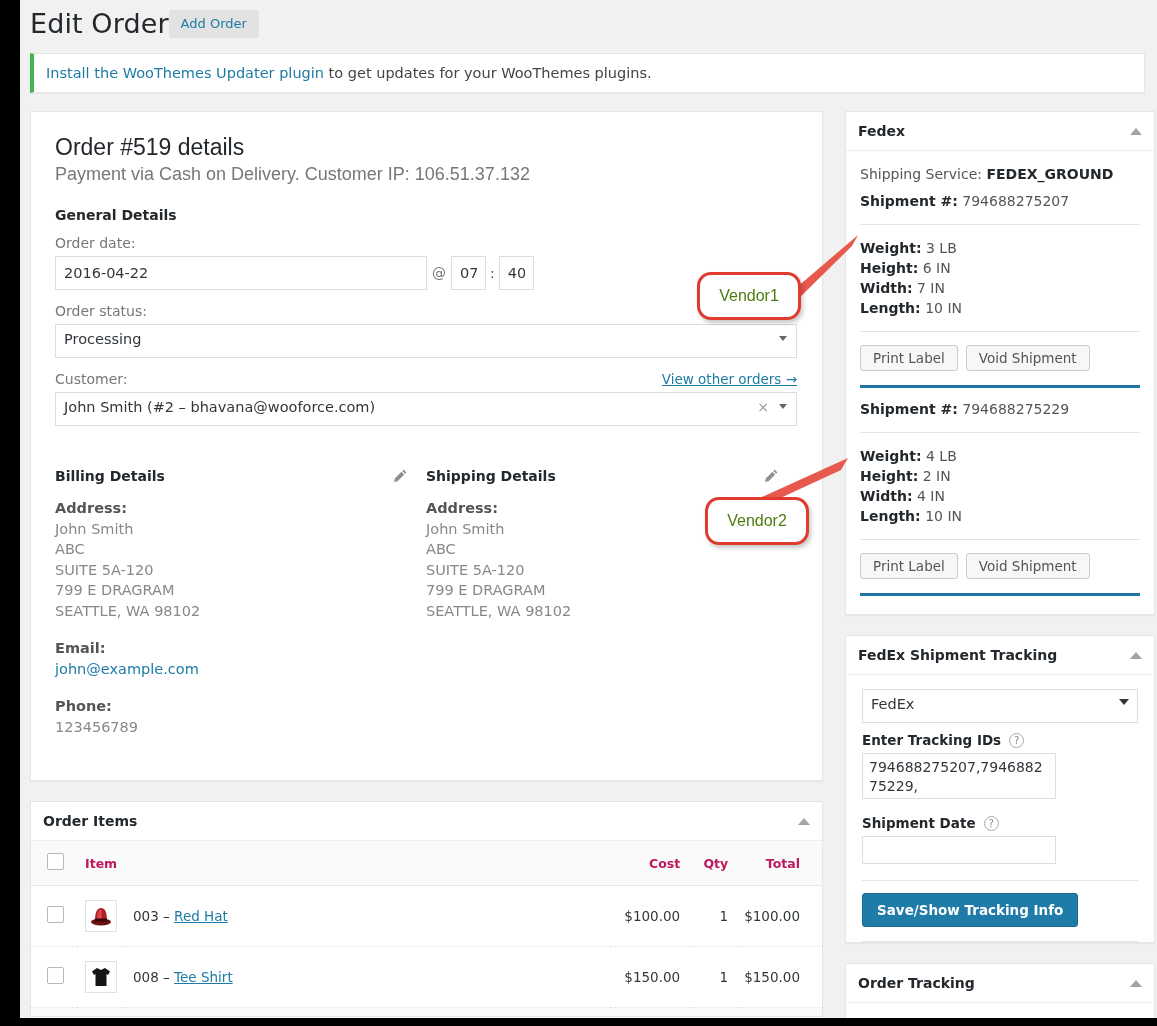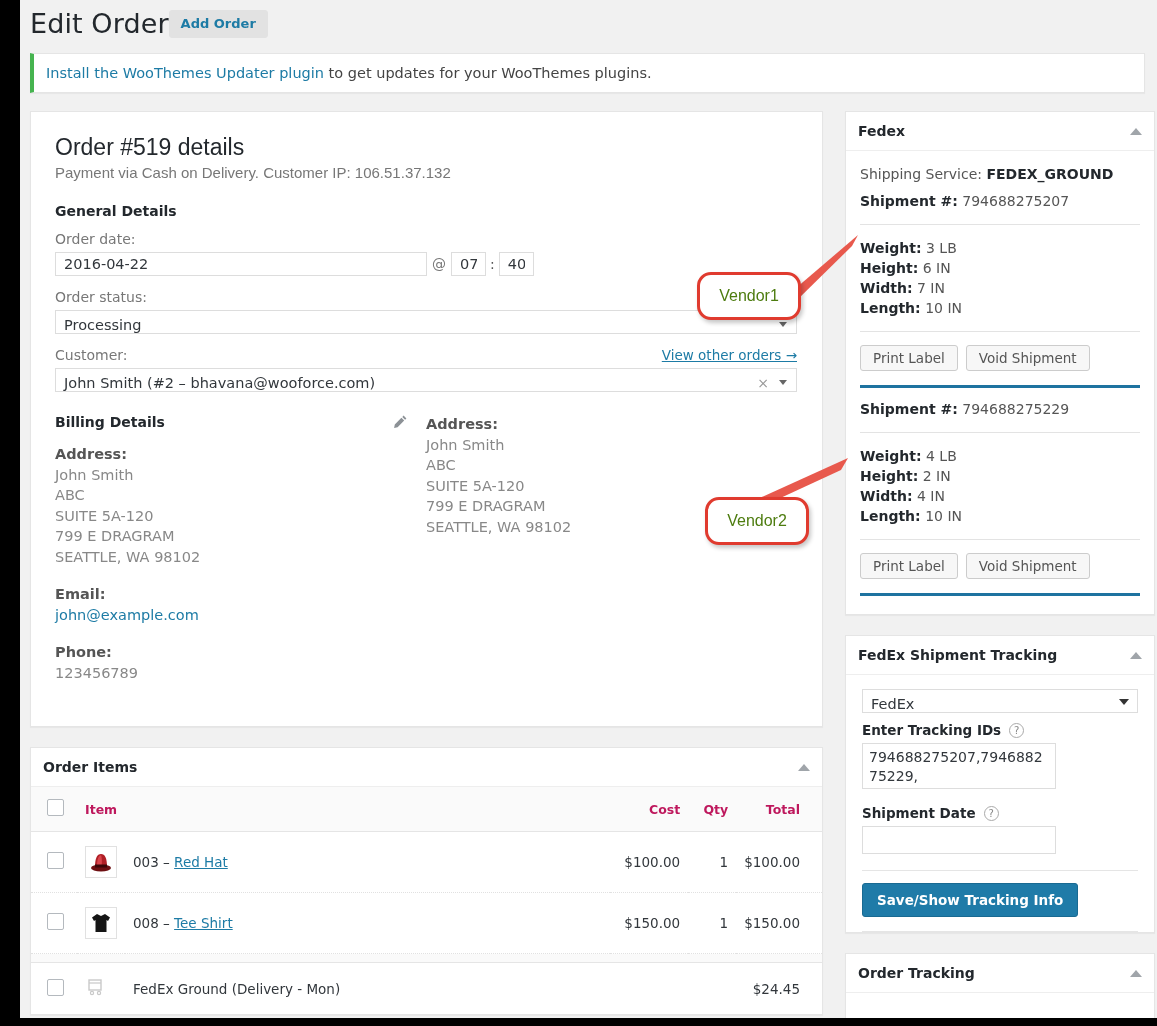--- a/index.html
+++ b/index.html
@@ -28,21 +28,21 @@
     font-weight: 400;
     color: #23282d;
     line-height: 1.2;
     letter-spacing: .1px;
   }
   .add-order-btn {
     display: inline-block;
     background: #e2e2e2;
     color: #1d7ba5;
     font-size: 13px;
-    font-weight: bold;
+    font-weight: normal;
     padding: 5px 11px 6px;
     border-radius: 3px;
     text-decoration: none;
     border: 1px solid #e2e2e2;
     cursor: pointer;
   }
   
   .notice {
     margin: 7px 12px 0 10px;
     background: #fff;
@@ -93,38 +93,38 @@
   .order-data { padding: 22px 24px 26px; }
   .order-data h2.ord-title {
     margin: 0 0 3px;
     font-size: 23px;
     font-weight: 400;
     color: #23282d;
     font-family: "Liberation Sans", sans-serif;
   }
   .ord-sub {
     margin: 0 0 22px;
-    font-size: 15px;
+    font-size: 18px;
     color: #777;
     font-family: "Liberation Sans", sans-serif;
   }
   .sect-title {
     font-size: 14px; font-weight: bold; color: #23282d;
     margin: 0 0 12px;
   }
   .fld-label { font-size: 14px; color: #777; margin-bottom: 5px; display:block; }
   .row-inline { display: flex; align-items: center; gap: 0; }
   input.txt, .fake-input {
     font-family: "DejaVu Sans", sans-serif;
     font-size: 14.5px;
     color: #32373c;
     border: 1px solid #ddd;
     background: #fff;
     padding: 6px 8px;
-    height: 24px;
+    height: 34px;
     line-height: 17px;
     outline: none;
   }
   .date-input { width: 372px; }
   .at-sign { color: #777; font-size: 14px; margin: 0 5px; }
   .hr-input { width: 35px; text-align: left; }
   .colon { color: #555; font-size: 14px; margin: 0 4px; }
   .mi-input { width: 35px; }
   .select-box {
     position: relative;
@@ -145,20 +145,21 @@
     position: absolute; right: 28px; top: 7px;
     color: #999; font-size: 14px;
   }
   
   .addr-cols { display: flex; margin-top: 22px; }
   .addr-col { width: 371px; }
   .addr-head {
     display: flex; align-items: center; justify-content: space-between;
     padding-right: 18px;
     margin-bottom: 14px;
+    margin-top: 20px;
   }
   .addr-head h3 {
     margin: 0; font-size: 14px; font-weight: bold; color: #23282d;
   }
   .pencil { width: 16px; height: 16px; cursor: pointer; }
   .addr-block { font-size: 14.5px; color: #888; line-height: 20.5px; }
   .addr-block strong { color: #555; display:block; }
   .addr-block .grp { margin-bottom: 17px; }
   .addr-block a { color: #1d7ba5; }
   
@@ -364,20 +365,26 @@
                   <a>john@example.com</a>
                 </div>
                 <div class="grp">
                   <strong>Phone:</strong>
                   <div>123456789</div>
                 </div>
               </div>
             </div>
 
             <div class="addr-col">
+              <div class="addr-head">
+                <h3>Shipping Details</h3>
+                <svg class="pencil" viewBox="0 0 16 16">
+                  <path d="M11.6 1.6l2.8 2.8-1.3 1.3-2.8-2.8zM9.4 3.8l2.8 2.8-6.6 6.6-3.5.7.7-3.5z" fill="#8c9196"></path>
+                </svg>
+              </div>
               <div class="addr-block">
                 <div class="grp">
                   <strong>Address:</strong>
                   <div>John Smith</div>
                   <div>ABC</div>
                   <div>SUITE 5A-120</div>
                   <div>799 E DRAGRAM</div>
                   <div>SEATTLE, WA 98102</div>
                 </div>
               </div>

